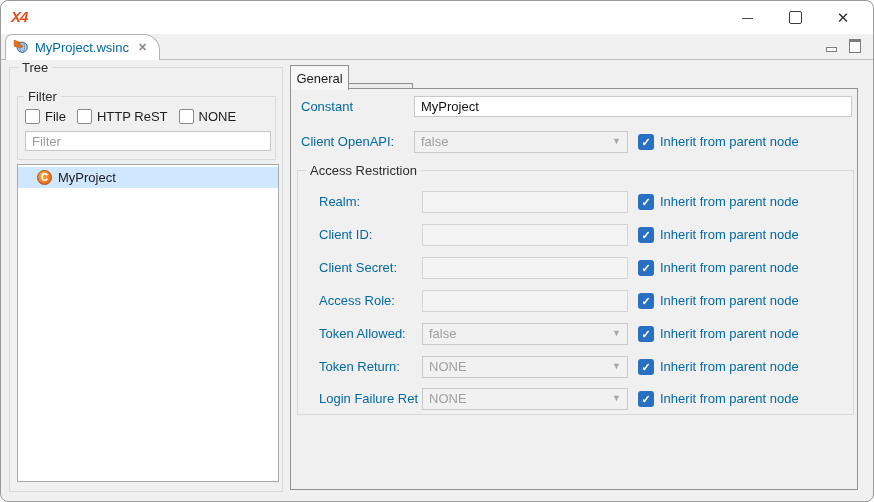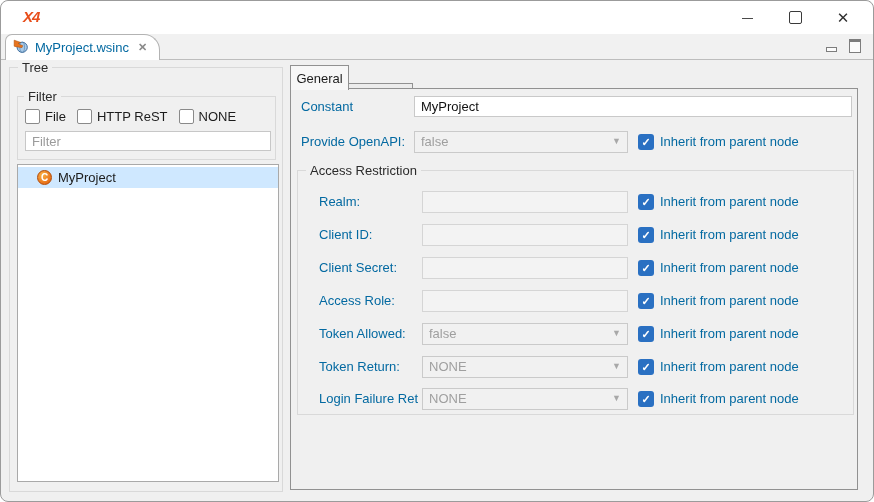--- a/index.html
+++ b/index.html
@@ -1,21 +1,21 @@
 <!DOCTYPE html>
 <html><head>
 <meta charset="utf-8">
 <style>
   html,body{margin:0;padding:0;background:#fff;font-family:"Liberation Sans",sans-serif;}
   .window{position:relative;width:874px;height:502px;background:#f0f0f0;border:1px solid #9b9b9b;
           border-radius:8px;overflow:hidden;box-sizing:border-box;font-size:13px;color:#1c1c1c;}
   .abs{position:absolute;}
   
   .titlebar{left:0;top:0;width:100%;height:33px;background:#ffffff;border-radius:8px 8px 0 0;}
-  .logo{left:10px;top:7px;font-size:15px;font-weight:800;font-style:italic;color:#e84e1b;letter-spacing:-1px;margin-left:12px;}
+  .logo{left:10px;top:7px;font-size:15px;font-weight:800;font-style:italic;color:#e84e1b;letter-spacing:-1px;}
   .win-controls{right:6px;top:0;height:33px;display:flex;align-items:stretch;}
   .win-btn{width:48px;display:flex;align-items:center;justify-content:center;cursor:default;}
   .glyph-min{width:11px;height:0;border-top:1.5px solid #4a4a4a;margin-top:2px;}
   .glyph-max{width:11px;height:11px;border:1.5px solid #3a3a3a;border-radius:2px;}
   .glyph-close{font-size:15px;color:#2f2f2f;line-height:1;}
   
   .tabbar{left:0;top:33px;width:100%;height:25px;background:#f1f1f1;border-bottom:1px solid #bdbdbd;}
   .editor-tab{left:4px;top:33px;height:25px;background:#ffffff;border:1px solid #b3b3b3;border-bottom:none;
               border-radius:7px 16px 0 0;display:flex;align-items:center;padding:0 12px 0 7px;gap:6px;}
   .editor-tab .title{color:#0369a1;}
@@ -145,21 +145,21 @@
     <span>General</span>
   </div>
   <div class="abs tab-openapi">
     <span>OpenAPI</span>
   </div>
   <div class="abs pane"></div>
 
   <div class="abs flabel lbl-constant">Constant</div>
   <input class="abs const-input" value="MyProject" style="">
 
-  <div class="abs flabel lbl-po">Provide OpenAPI:</div>
+  <div class="abs flabel lbl-po">Client OpenAPI:</div>
   <div class="abs sel-field sel-po">
     <span>false</span>
     <span class="sel-arrow">▼</span>
   </div>
   <div class="abs chk chk-po">
     <span>✓</span>
   </div>
   <div class="abs flabel txt-po">Inherit from parent node</div>
 
   <div class="abs groupbox ar-box">

